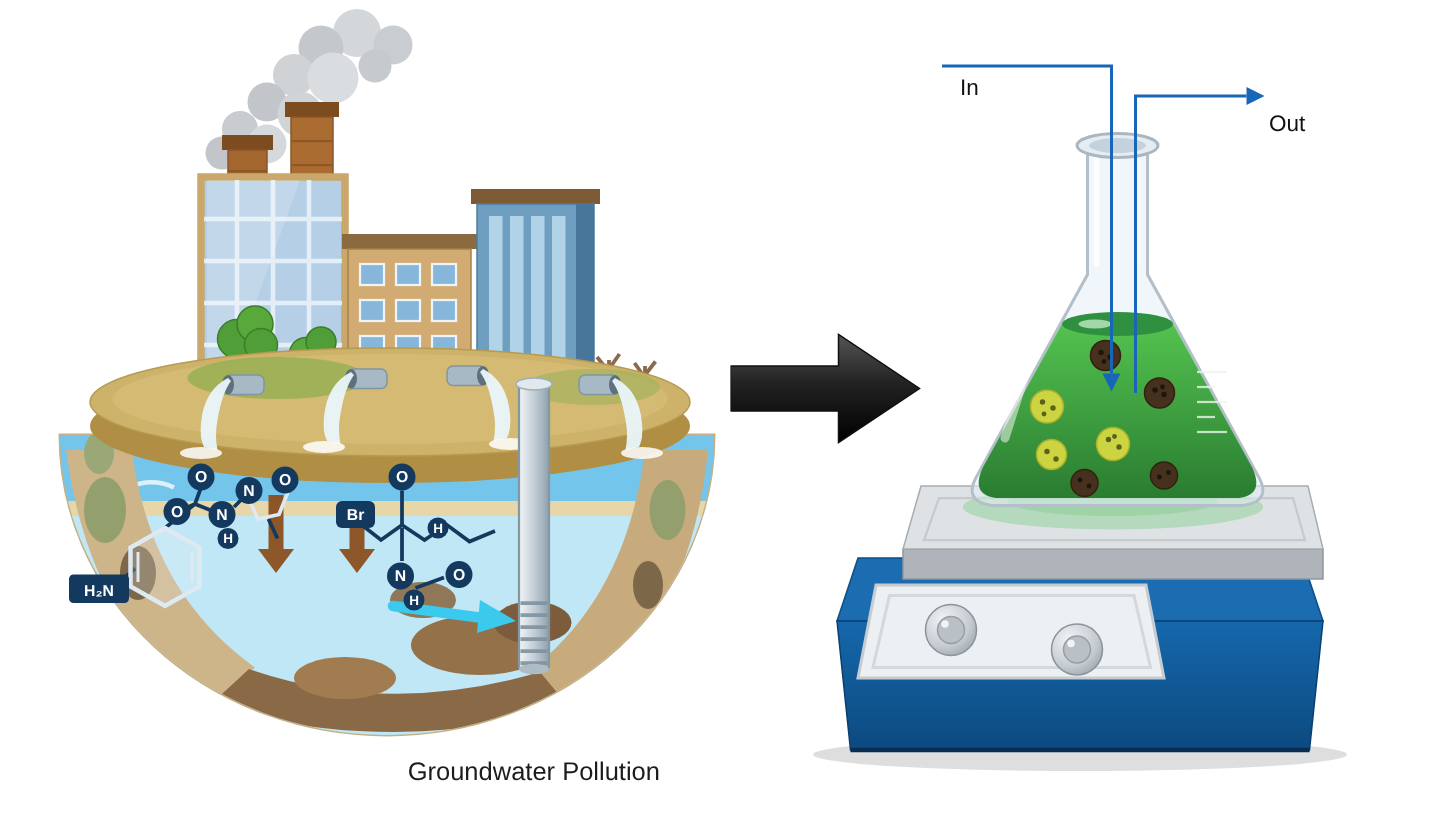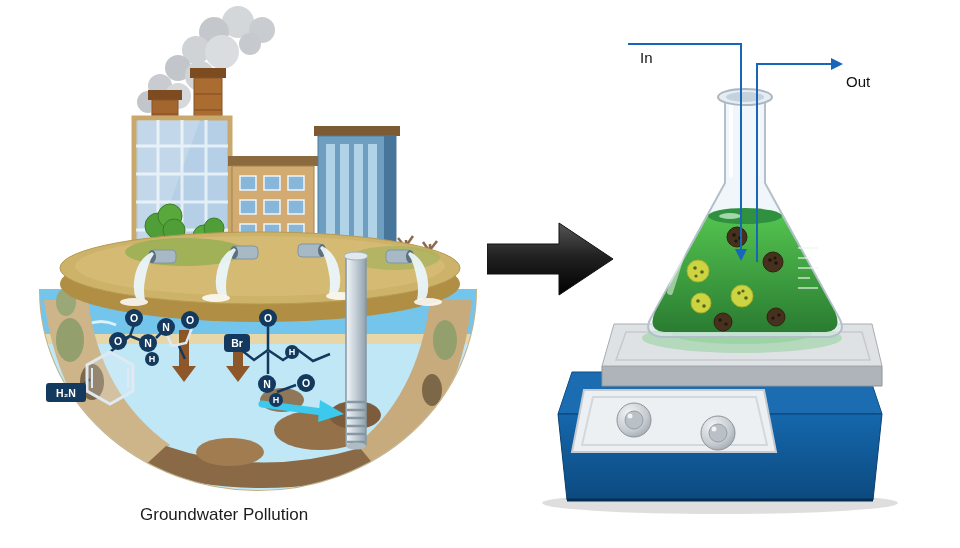--- a/index.html
+++ b/index.html
@@ -1,19 +1,19 @@
 <!DOCTYPE html>
 <html><head>
 <meta charset="utf-8">
 <style>
   html,body{margin:0;padding:0;background:#ffffff;}
   .canvas{position:relative;width:960px;height:548px;overflow:hidden;background:#ffffff;
           font-family:"Liberation Sans",sans-serif;}
   .layer{position:absolute;top:0;left:0;}
-  .caption{position:absolute;left:140px;top:505px;width:300px;text-align:left;
+  .caption{position:absolute;left:140px;top:505px;width:300px;text-align:right;
            font-size:17px;color:#1c1c1c;}
   svg text{font-family:"Liberation Sans",sans-serif;}
   .flow-label{font-size:15px;fill:#111111;}
   .atom-text{font-size:10.5px;font-weight:bold;fill:#ffffff;}
   .atom-text-sm{font-size:9px;font-weight:bold;fill:#ffffff;}
 </style>
 </head>
 <body>
 
 <div class="canvas">

